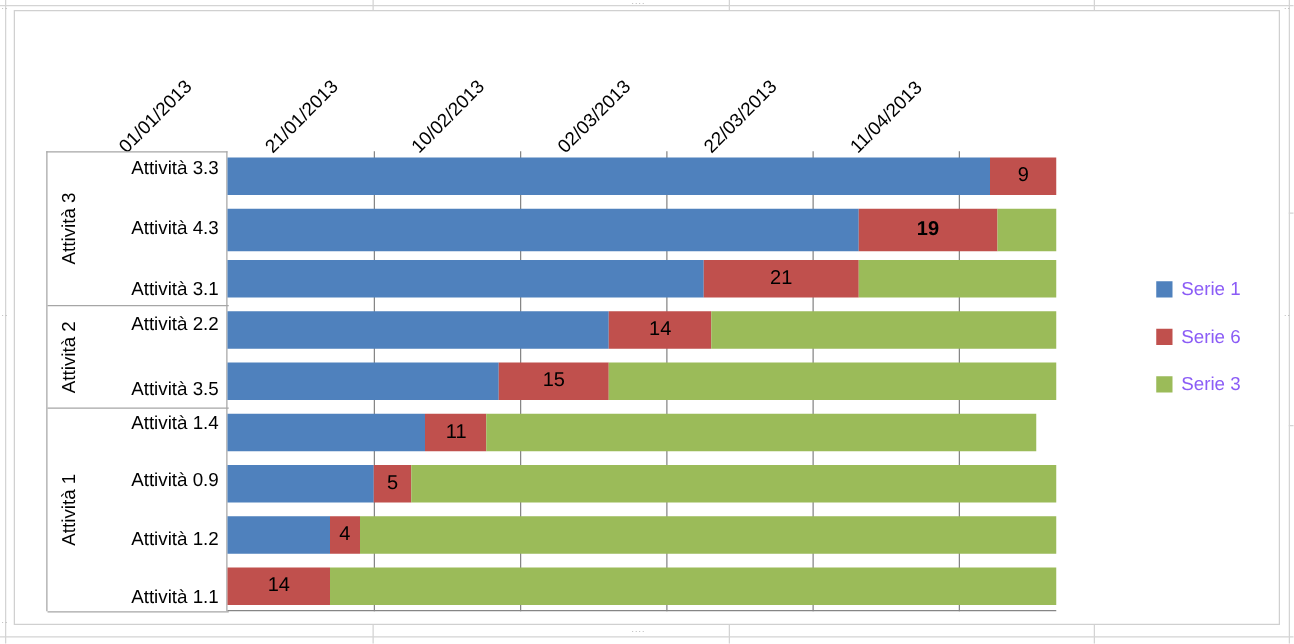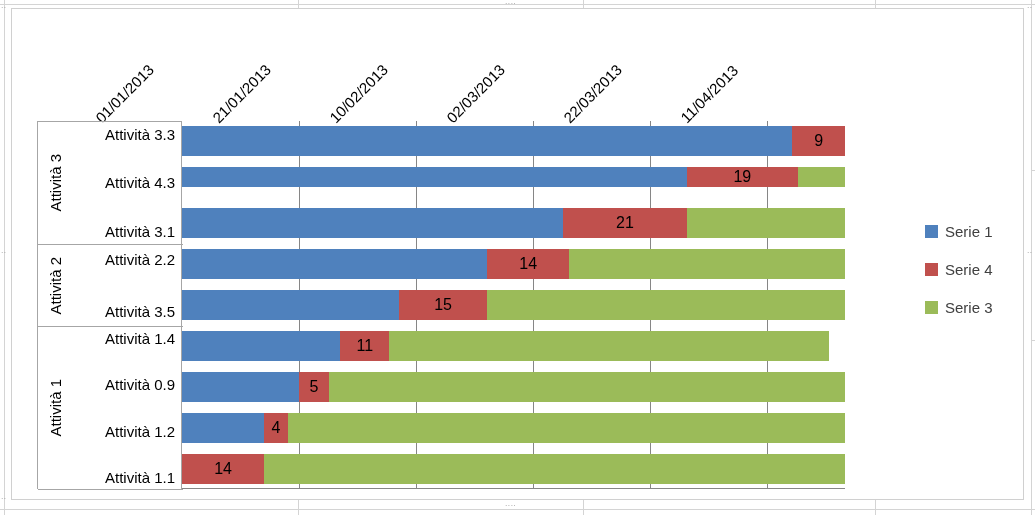--- a/index.html
+++ b/index.html
@@ -153,21 +153,21 @@
     align-items: center;
     height: 38px;
   }
   .legend-swatch {
     width: 13px; height: 13px;
     flex: none;
     margin-right: 7px;
   }
   .legend-text {
     font-size: 15px;
-    color: #404040;
+    color: #8b5cf6;
     white-space: nowrap;
   }
 </style>
 </head>
 <body>
 
 <div id="app">
 
   <div class="sheet-grid-line sheet-col-sep" style="left:4px;"></div>
   <div class="sheet-grid-line sheet-col-sep" style="left:298px;"></div>
@@ -239,21 +239,21 @@
       <div class="gridline" style="left:468px;"></div>
       <div class="gridline" style="left:585px;"></div>
       <div class="plot-baseline"></div>
       <div id="bars">
           <div class="bar-row" style="top: 5.44444px; height: 30px;">
             <div class="seg seg-1" style="width: 610.195px;"></div>
             <div class="seg seg-2" style="width: 52.8053px;">
               <span class="seg-label">9</span>
             </div>
           </div>
-          <div class="bar-row" style="top: 46.3333px; height: 20px;">
+          <div class="bar-row" style="top: 46.3333px; height: 34px; font-weight: bold;">
             <div class="seg seg-1" style="width: 504.584px;"></div>
             <div class="seg seg-2" style="width: 111.478px;">
               <span class="seg-label">19</span>
             </div>
             <div class="seg seg-3" style="width: 46.9381px;"></div>
           </div>
           <div class="bar-row" style="top: 87.2222px; height: 30px;">
             <div class="seg seg-1" style="width: 381.372px;"></div>
             <div class="seg seg-2" style="width: 123.212px;">
               <span class="seg-label">21</span>
@@ -304,21 +304,21 @@
         </div>
     </div>
 
     <div id="legend">
       <div class="legend-item">
         <span class="legend-swatch" style="background:#4f81bd;"></span>
         <span class="legend-text">Serie 1</span>
       </div>
       <div class="legend-item">
         <span class="legend-swatch" style="background:#c0504d;"></span>
-        <span class="legend-text">Serie 4</span>
+        <span class="legend-text">Serie 6</span>
       </div>
       <div class="legend-item">
         <span class="legend-swatch" style="background:#9bbb59;"></span>
         <span class="legend-text">Serie 3</span>
       </div>
     </div>
 
   </div>
 </div>
 

